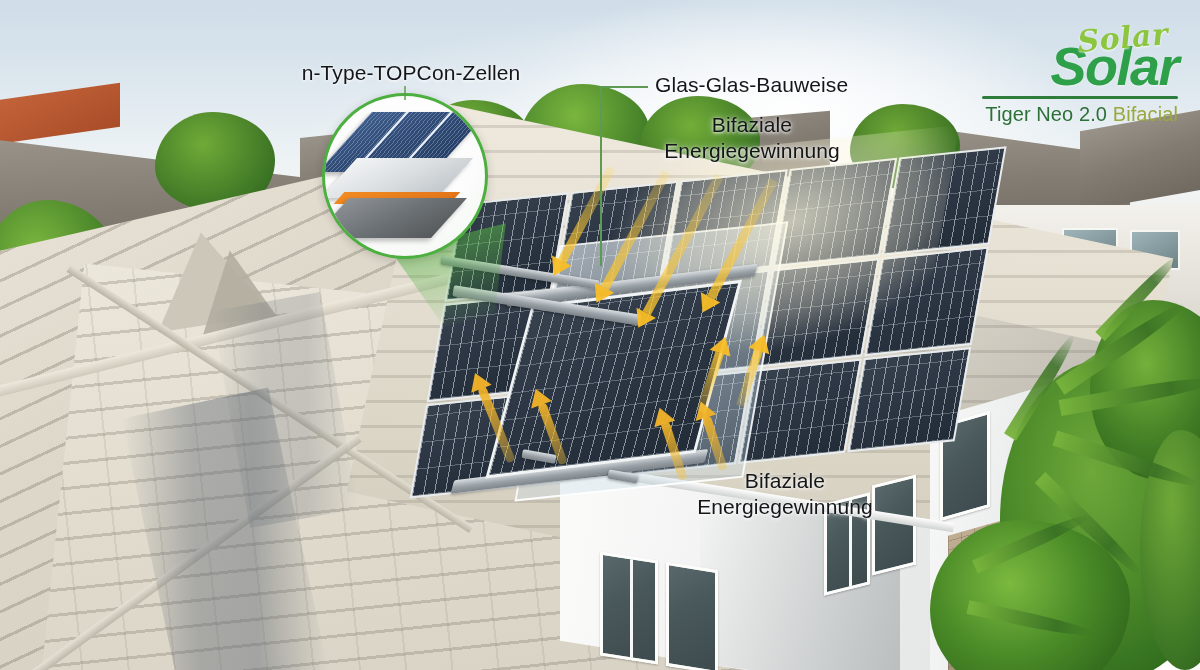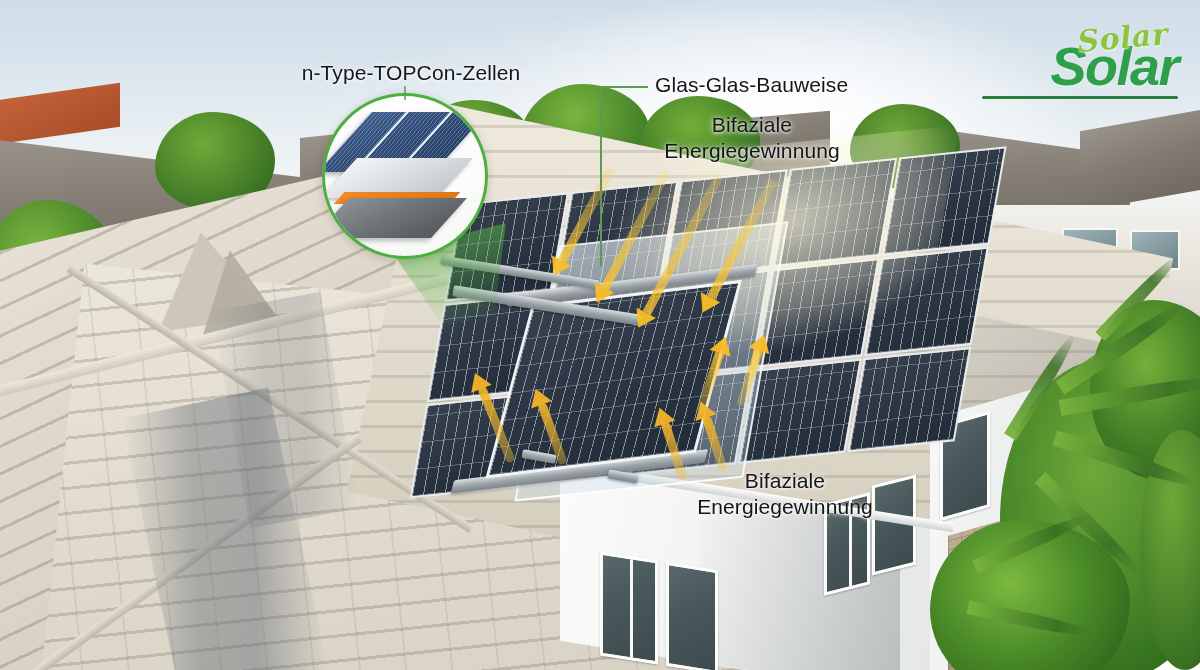--- a/index.html
+++ b/index.html
@@ -510,15 +510,19 @@
 Energiegewinnung</div>
 
 
   <div class="label center" style="left:660px;top:468px;width:250px;">Bifaziale
 Energiegewinnung</div>
 
   <div id="brand">
     <span class="solar">Solar</span>
     <span class="jinko">Solar</span>
     <div class="rule"></div>
+    <div class="tagline">
+      <span>Tiger Neo 2.0</span>
+      <span class="bifacial">Bifacial</span>
+    </div>
   </div>
 
 </div>
 
 </body></html>

